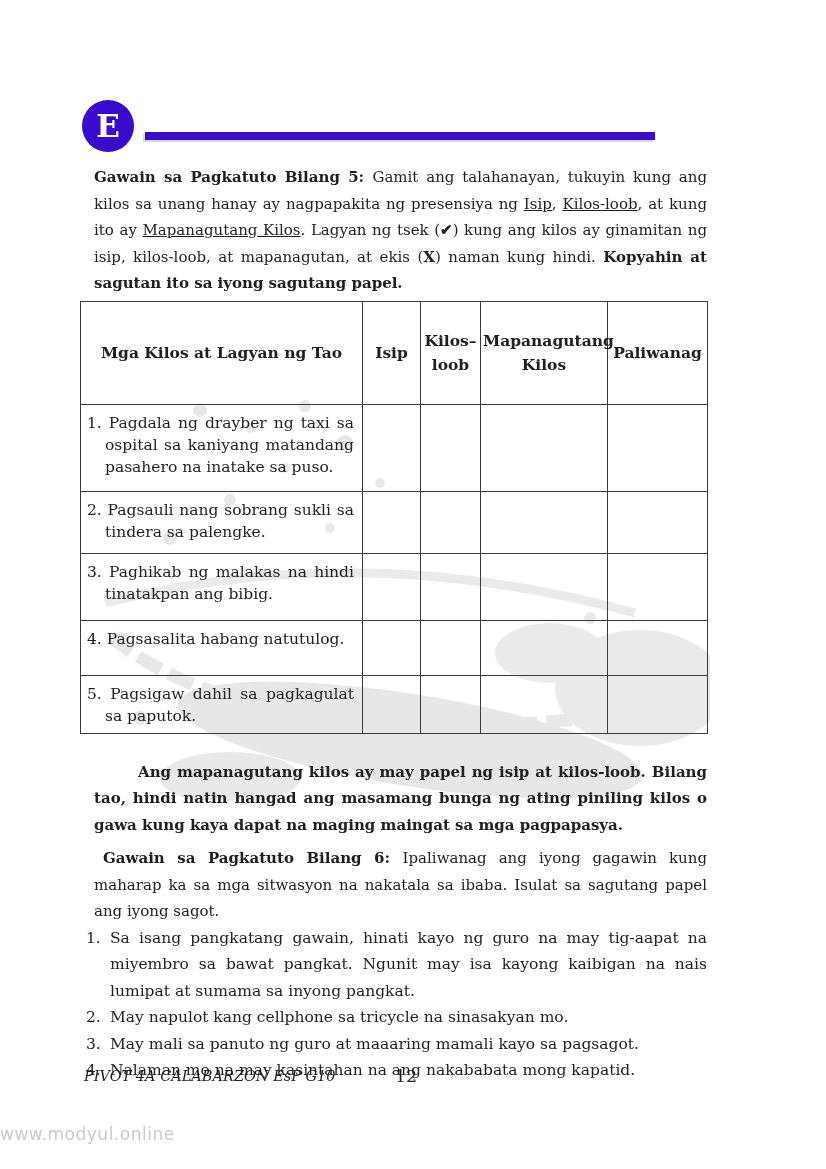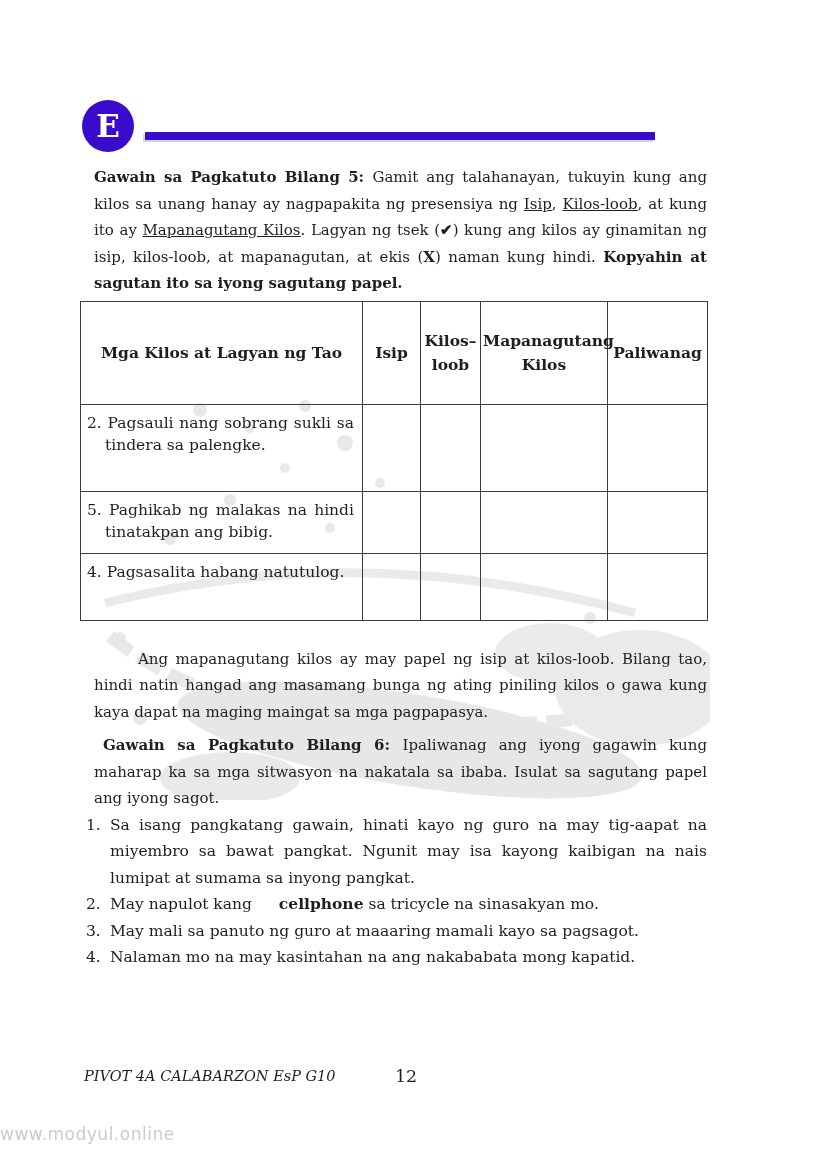--- a/index.html
+++ b/index.html
@@ -32,21 +32,21 @@
     position:absolute;left:65px;top:32px;
     width:510px;height:8px;background:#3A0ACD;
     box-shadow:-2px 2px 0 rgba(195,195,205,0.7);
   }
   
   .para{
     margin:7px 0 0 14px;
     font-size:15px;line-height:26.5px;
     text-align:justify;
   }
-  .para.indent{text-indent:44px;margin-top:25px;}
+  .para.indent{text-indent:44px;margin-top:25px;font-weight:bold;}
   
   table.acts{
     border-collapse:collapse;table-layout:fixed;
     width:627px;margin-top:4px;
     background:transparent;
   }
   table.acts th,table.acts td{
     border:1px solid #3c3c3c;
     font-size:15.5px;
     vertical-align:top;
@@ -141,55 +141,69 @@
         <tr>
           <th>Mga Kilos at Lagyan ng Tao</th>
           <th>Isip</th>
           <th>Kilos–loob</th>
           <th>Mapanagutang Kilos</th>
           <th>Paliwanag</th>
         </tr>
       </thead>
       <tbody>
         <tr>
+          <td class="act">1. Pagdala ng drayber ng taxi sa ospital sa kaniyang matandang pasahero na inatake sa puso.</td>
+          <td></td>
+          <td></td>
+          <td></td>
+          <td></td>
+        </tr>
+        <tr>
           <td class="act">2. Pagsauli nang sobrang sukli sa tindera sa palengke.</td>
           <td></td>
           <td></td>
           <td></td>
           <td></td>
         </tr>
         <tr>
-          <td class="act">5. Paghikab ng malakas na hindi tinatakpan ang bibig.</td>
+          <td class="act">3. Paghikab ng malakas na hindi tinatakpan ang bibig.</td>
           <td></td>
           <td></td>
           <td></td>
           <td></td>
         </tr>
         <tr>
           <td class="act">4. Pagsasalita habang natutulog.</td>
+          <td></td>
+          <td></td>
+          <td></td>
+          <td></td>
+        </tr>
+        <tr>
+          <td class="act">5. Pagsigaw dahil sa pagkagulat sa paputok.</td>
           <td></td>
           <td></td>
           <td></td>
           <td></td>
         </tr>
       </tbody>
     </table>
 
     <p class="para indent">Ang mapanagutang kilos ay may papel ng isip at kilos-loob. Bilang tao, hindi natin hangad ang masamang bunga ng ating piniling kilos o gawa kung kaya dapat na maging maingat sa mga pagpapasya.</p>
 
     <p class="para"><span style="font-weight: bold; margin-left: 9px;">Gawain sa Pagkatuto Bilang 6: </span><span>Ipaliwanag ang iyong gagawin kung maharap ka sa mga sitwasyon na nakatala sa ibaba. Isulat sa sagutang papel ang iyong sagot.</span></p>
 
     <div class="list">
       <div class="li">
         <span class="num">1.</span>
         <div class="litext"><span>Sa isang pangkatang gawain, hinati kayo ng guro na may tig-aapat na miyembro sa bawat pangkat. Ngunit may isa kayong kaibigan na nais lumipat at sumama sa inyong pangkat.</span></div>
       </div>
       <div class="li">
         <span class="num">2.</span>
-        <div class="litext"><span>May napulot kang </span><span style="font-weight: bold; margin-left: 22px;">cellphone</span><span> sa </span><span style="font-weight: normal;">tricycle</span><span> na sinasakyan mo.</span></div>
+        <div class="litext"><span>May napulot kang </span><span style="font-weight: normal;">cellphone</span><span> sa </span><span style="font-weight: normal;">tricycle</span><span> na sinasakyan mo.</span></div>
       </div>
       <div class="li">
         <span class="num">3.</span>
         <div class="litext"><span>May mali sa panuto ng guro at maaaring mamali kayo sa pagsagot.</span></div>
       </div>
       <div class="li">
         <span class="num">4.</span>
         <div class="litext"><span>Nalaman mo na may kasintahan na ang nakababata mong kapatid.</span></div>
       </div>
     </div>

